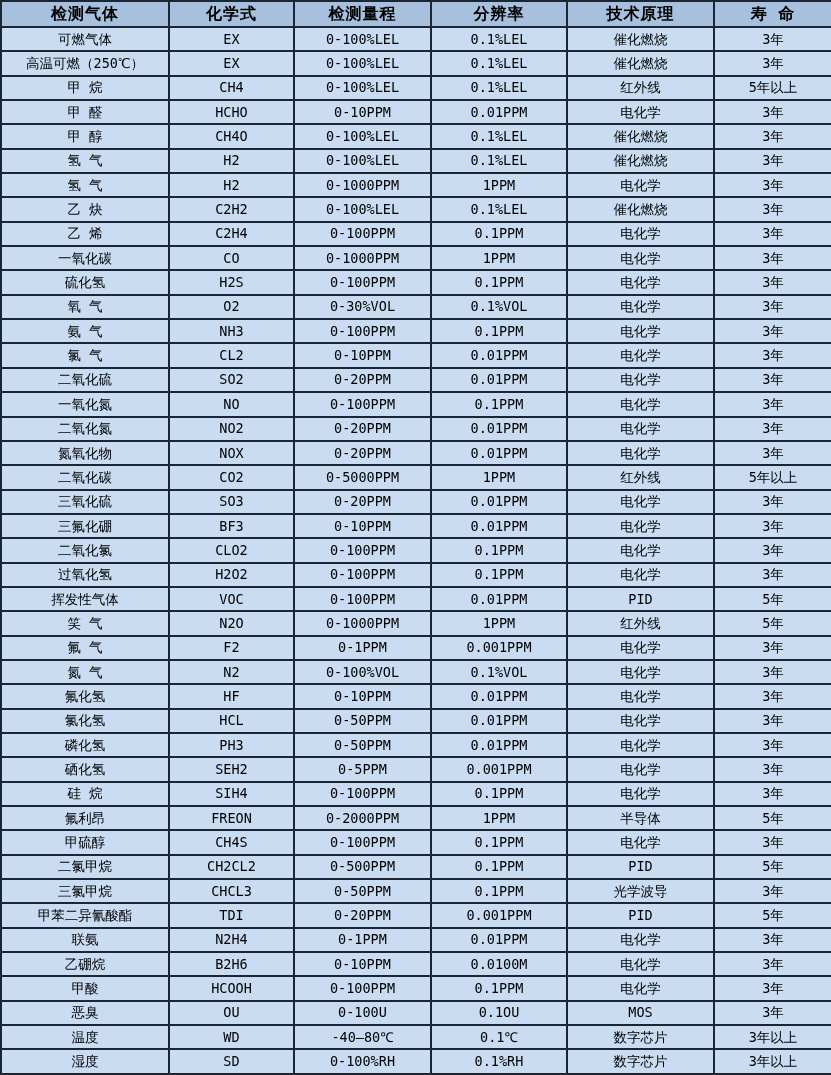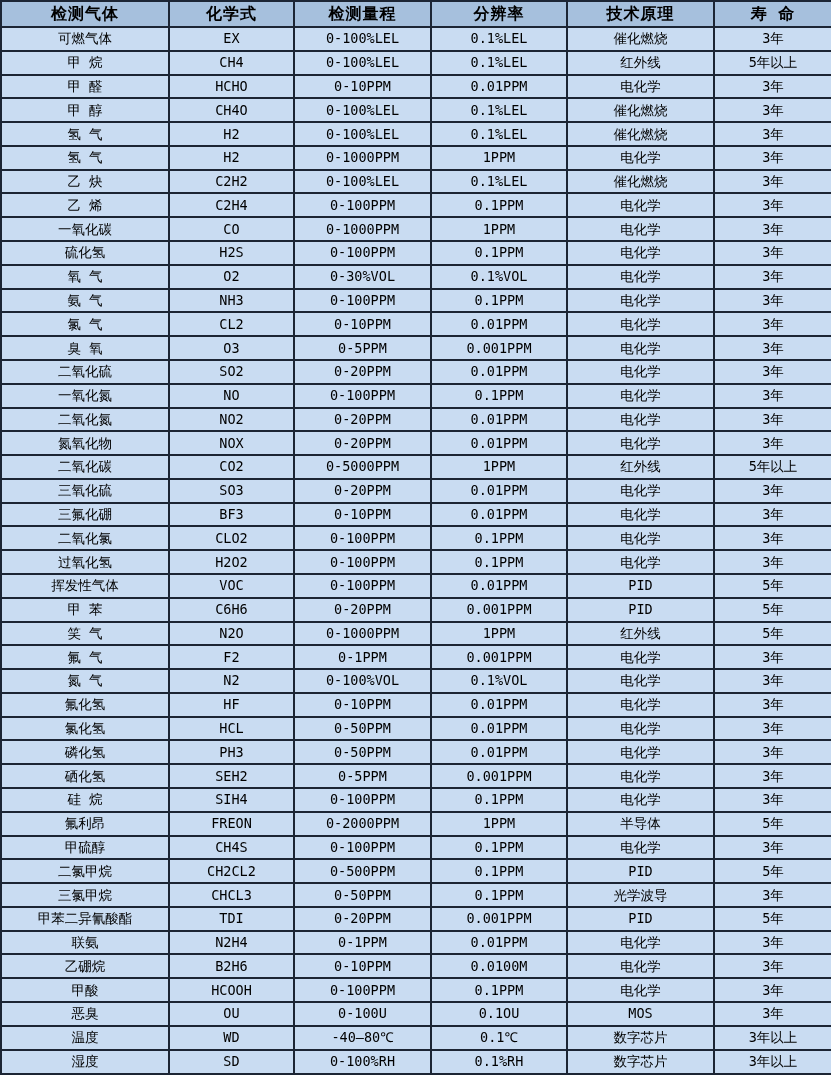--- a/index.html
+++ b/index.html
@@ -59,20 +59,28 @@
   <tbody id="table-body">
       <tr>
         <td>可燃气体</td>
         <td>EX</td>
         <td>0-100%LEL</td>
         <td>0.1%LEL</td>
         <td>催化燃烧</td>
         <td>3年</td>
       </tr>
       <tr>
+        <td>高温可燃（250℃）</td>
+        <td>EX</td>
+        <td>0-100%LEL</td>
+        <td>0.1%LEL</td>
+        <td>催化燃烧</td>
+        <td>3年</td>
+      </tr>
+      <tr>
         <td>甲 烷</td>
         <td>CH4</td>
         <td>0-100%LEL</td>
         <td>0.1%LEL</td>
         <td>红外线</td>
         <td>5年以上</td>
       </tr>
       <tr>
         <td>甲 醛</td>
         <td>HCHO</td>
@@ -151,28 +159,20 @@
         <td>0-100PPM</td>
         <td>0.1PPM</td>
         <td>电化学</td>
         <td>3年</td>
       </tr>
       <tr>
         <td>氯 气</td>
         <td>CL2</td>
         <td>0-10PPM</td>
         <td>0.01PPM</td>
-        <td>电化学</td>
-        <td>3年</td>
-      </tr>
-      <tr>
-        <td>臭 氧</td>
-        <td>O3</td>
-        <td>0-5PPM</td>
-        <td>0.001PPM</td>
         <td>电化学</td>
         <td>3年</td>
       </tr>
       <tr>
         <td>二氧化硫</td>
         <td>SO2</td>
         <td>0-20PPM</td>
         <td>0.01PPM</td>
         <td>电化学</td>
         <td>3年</td>
@@ -243,28 +243,20 @@
       </tr>
       <tr>
         <td>挥发性气体</td>
         <td>VOC</td>
         <td>0-100PPM</td>
         <td>0.01PPM</td>
         <td>PID</td>
         <td>5年</td>
       </tr>
       <tr>
-        <td>甲 苯</td>
-        <td>C6H6</td>
-        <td>0-20PPM</td>
-        <td>0.001PPM</td>
-        <td>PID</td>
-        <td>5年</td>
-      </tr>
-      <tr>
         <td>笑 气</td>
         <td>N2O</td>
         <td>0-1000PPM</td>
         <td>1PPM</td>
         <td>红外线</td>
         <td>5年</td>
       </tr>
       <tr>
         <td>氟 气</td>
         <td>F2</td>

